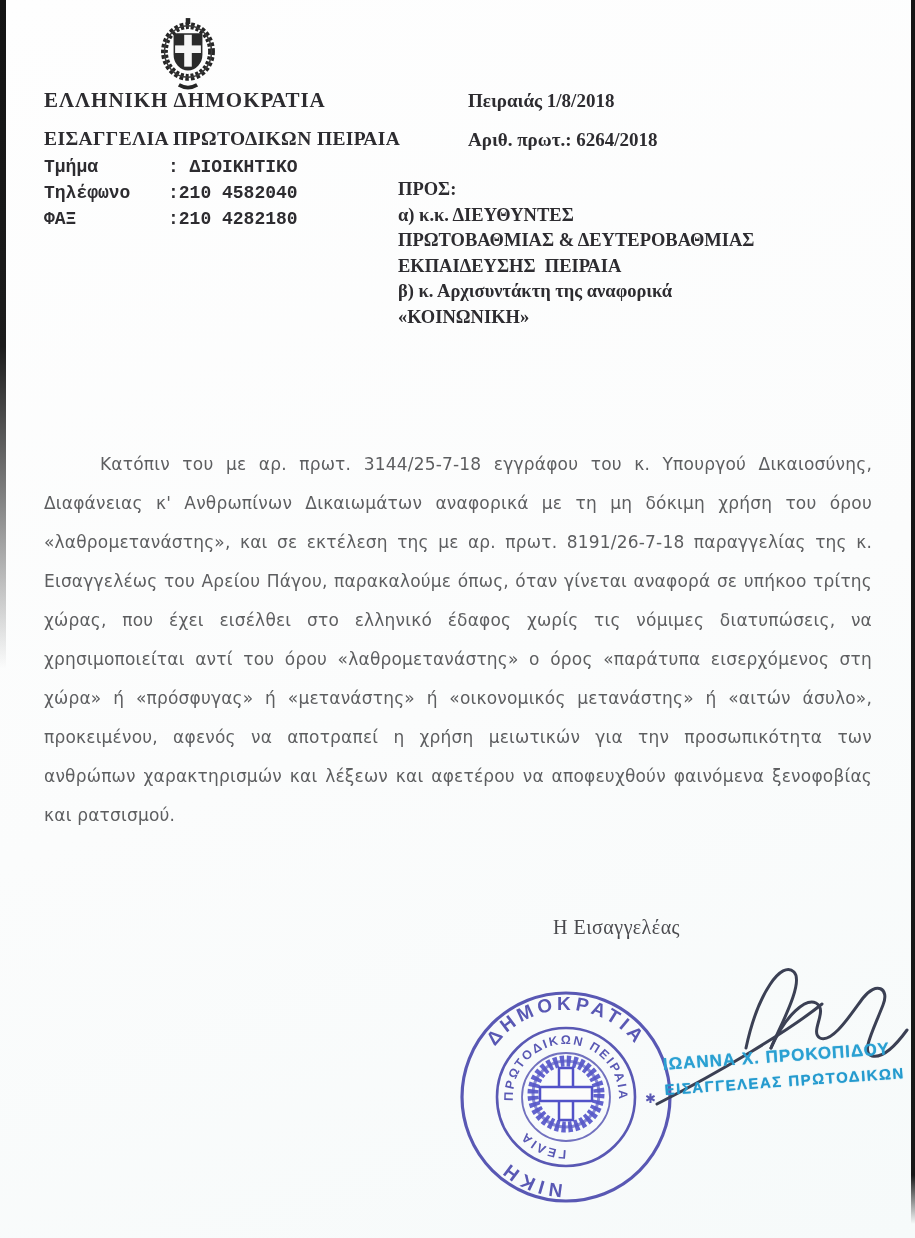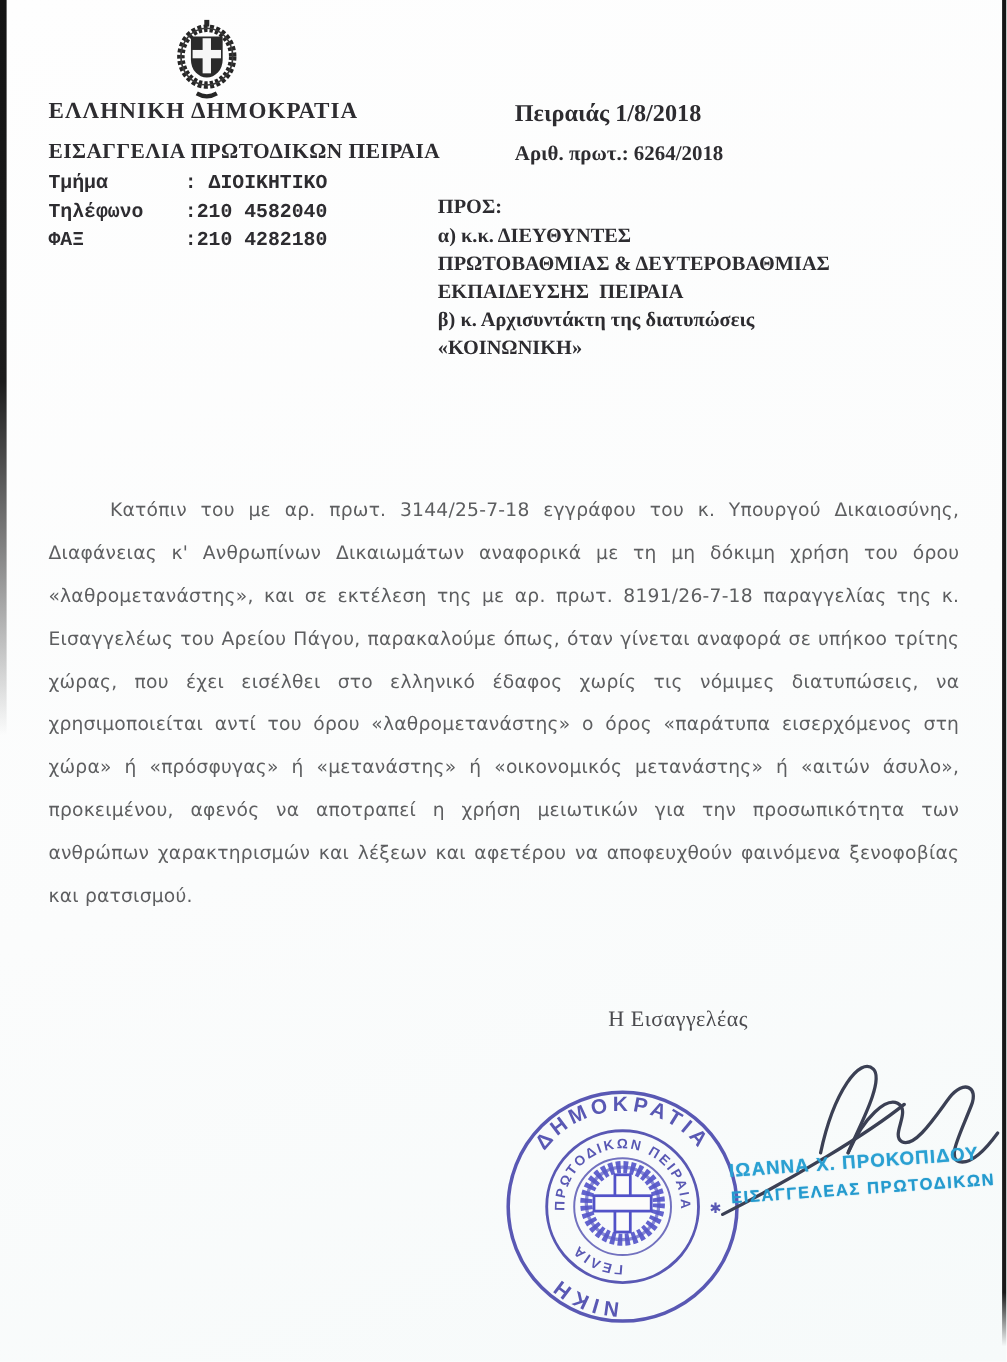--- a/index.html
+++ b/index.html
@@ -14,21 +14,21 @@
     background:linear-gradient(180deg,#141414 0%,#1c1c1c 28%,rgba(25,25,25,.55) 40%,rgba(25,25,25,0) 54%);}
   .edge-right{position:absolute;right:0;top:0;width:4px;height:1224px;
     background:linear-gradient(180deg,#151515 0%,#181818 96%,rgba(0,0,0,0) 100%);}
   
   .emblem{position:absolute;left:150px;top:12px;width:76px;height:82px;}
   .t-republic{position:absolute;left:44px;top:88px;font-size:21px;font-weight:bold;letter-spacing:1px;color:#2d2c30;}
   .t-office{position:absolute;left:44px;top:128px;font-size:19.5px;font-weight:bold;letter-spacing:.4px;color:#2d2c30;}
   .details{position:absolute;left:44px;top:156px;font-size:18px;font-weight:bold;color:#2d2c30;border-collapse:collapse;font-family:Liberation Mono, monospace;}
   .details td{padding:0 0 3px 0;line-height:23px;}
   .details td.lbl{width:124px;}
-  .t-date{position:absolute;left:468px;top:90px;font-size:22px;font-weight:bold;color:#2d2c30;}
+  .t-date{position:absolute;left:468px;top:90px;font-size:19px;font-weight:bold;color:#2d2c30;}
   .t-proto{position:absolute;left:468px;top:129px;font-size:19px;font-weight:bold;color:#2d2c30;}
   .pros{position:absolute;left:398px;top:177px;width:470px;font-size:18.5px;font-weight:bold;color:#2d2c30;line-height:25.5px;}
   .pros div{white-space:pre-wrap;}
   
   .body-par{position:absolute;left:44px;top:428px;width:828px;
     font-family:"DejaVu Sans", sans-serif;font-size:17px;line-height:39px;
     color:#5d5e60;text-align:justify;text-indent:56px;letter-spacing:.2px;}
   
   .sig-title{position:absolute;left:553px;top:916px;font-size:20px;color:#4a4a4e;letter-spacing:.5px;}
   .stamp{position:absolute;left:441px;top:972px;width:250px;height:250px;opacity:.92;}
@@ -77,21 +77,21 @@
       <td>:210 4282180</td>
     </tr>
   </tbody>
     </table>
 
   <div class="pros">
     <div>ΠΡΟΣ:</div>
     <div>α) κ.κ. ΔΙΕΥΘΥΝΤΕΣ</div>
     <div>ΠΡΩΤΟΒΑΘΜΙΑΣ &amp; ΔΕΥΤΕΡΟΒΑΘΜΙΑΣ</div>
     <div>ΕΚΠΑΙΔΕΥΣΗΣ  ΠΕΙΡΑΙΑ</div>
-    <div>β) κ. Αρχισυντάκτη της διατυπώσεις</div>
+    <div>β) κ. Αρχισυντάκτη της αναφορικά</div>
     <div>«ΚΟΙΝΩΝΙΚΗ»</div>
   </div>
 
   <p class="body-par">Κατόπιν του με αρ. πρωτ. 3144/25-7-18 εγγράφου του κ. Υπουργού Δικαιοσύνης, Διαφάνειας κ' Ανθρωπίνων Δικαιωμάτων αναφορικά με τη μη δόκιμη χρήση του όρου «λαθρομετανάστης», και σε εκτέλεση της με αρ. πρωτ. 8191/26-7-18 παραγγελίας της κ. Εισαγγελέως του Αρείου Πάγου, παρακαλούμε όπως,  όταν γίνεται αναφορά σε υπήκοο τρίτης χώρας, που έχει εισέλθει στο ελληνικό έδαφος χωρίς τις νόμιμες διατυπώσεις, να χρησιμοποιείται αντί του όρου «λαθρομετανάστης» ο όρος «παράτυπα εισερχόμενος στη χώρα» ή «πρόσφυγας» ή «μετανάστης» ή «οικονομικός μετανάστης» ή «αιτών άσυλο», προκειμένου, αφενός να αποτραπεί η χρήση μειωτικών για την προσωπικότητα των ανθρώπων χαρακτηρισμών και λέξεων και αφετέρου να αποφευχθούν φαινόμενα ξενοφοβίας και ρατσισμού.</p>
 
   <div class="sig-title">Η Εισαγγελέας</div>
 
   <svg class="stamp" viewBox="0 0 250 250">
     <defs>
       <path id="ringOuter" d="M125,212 a87,87 0 1 1 0.01,0"></path>

